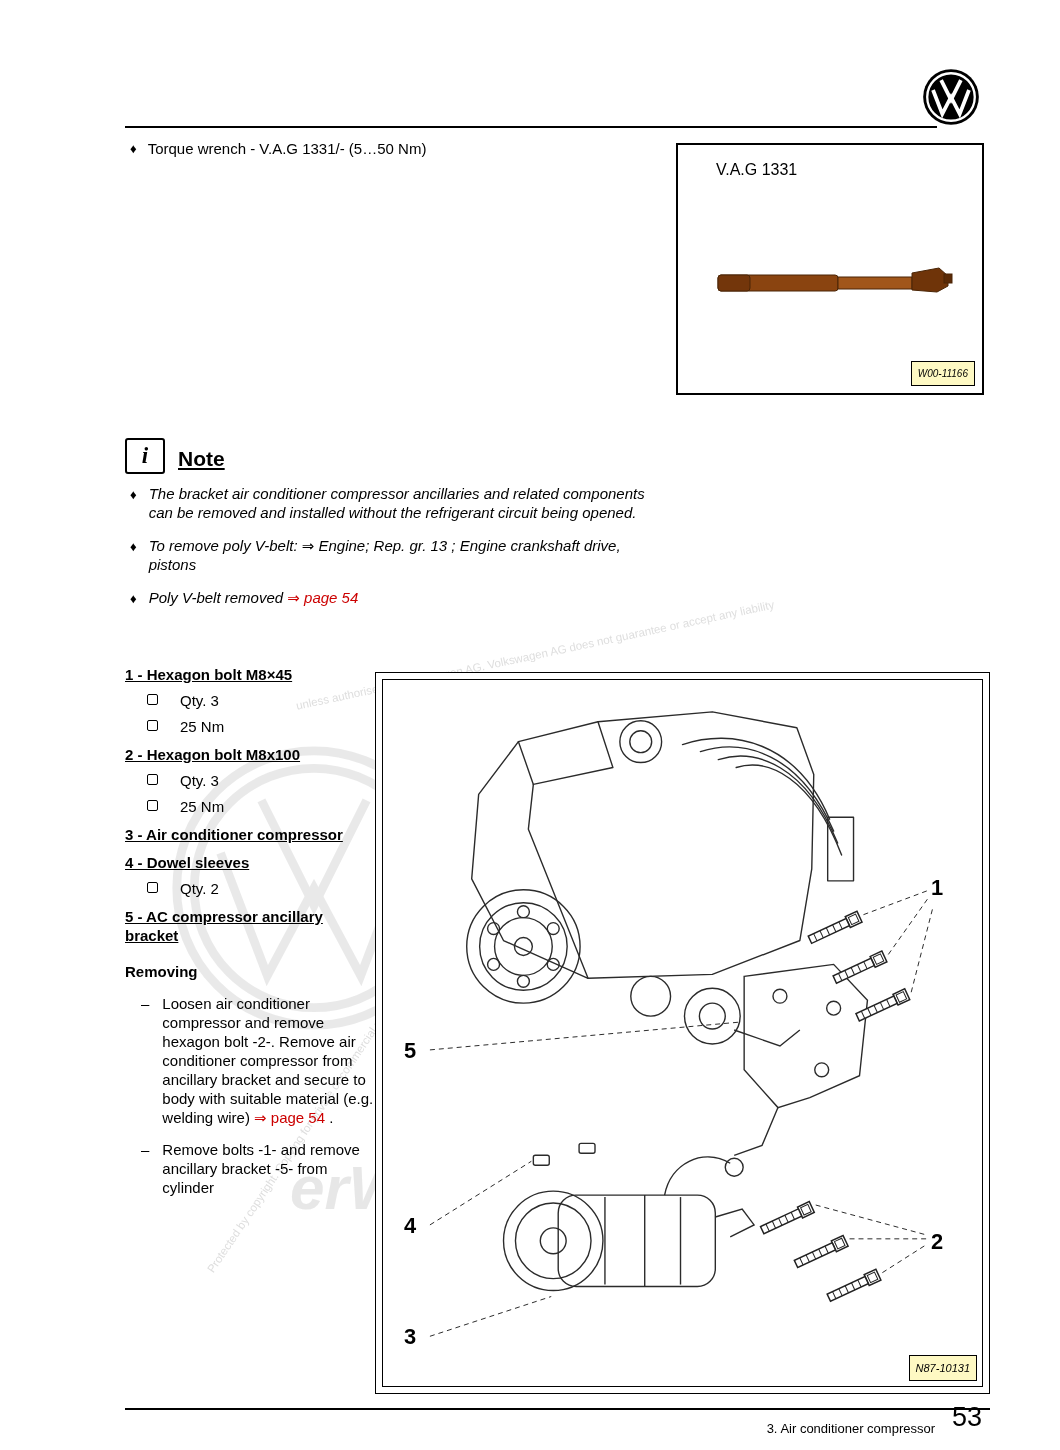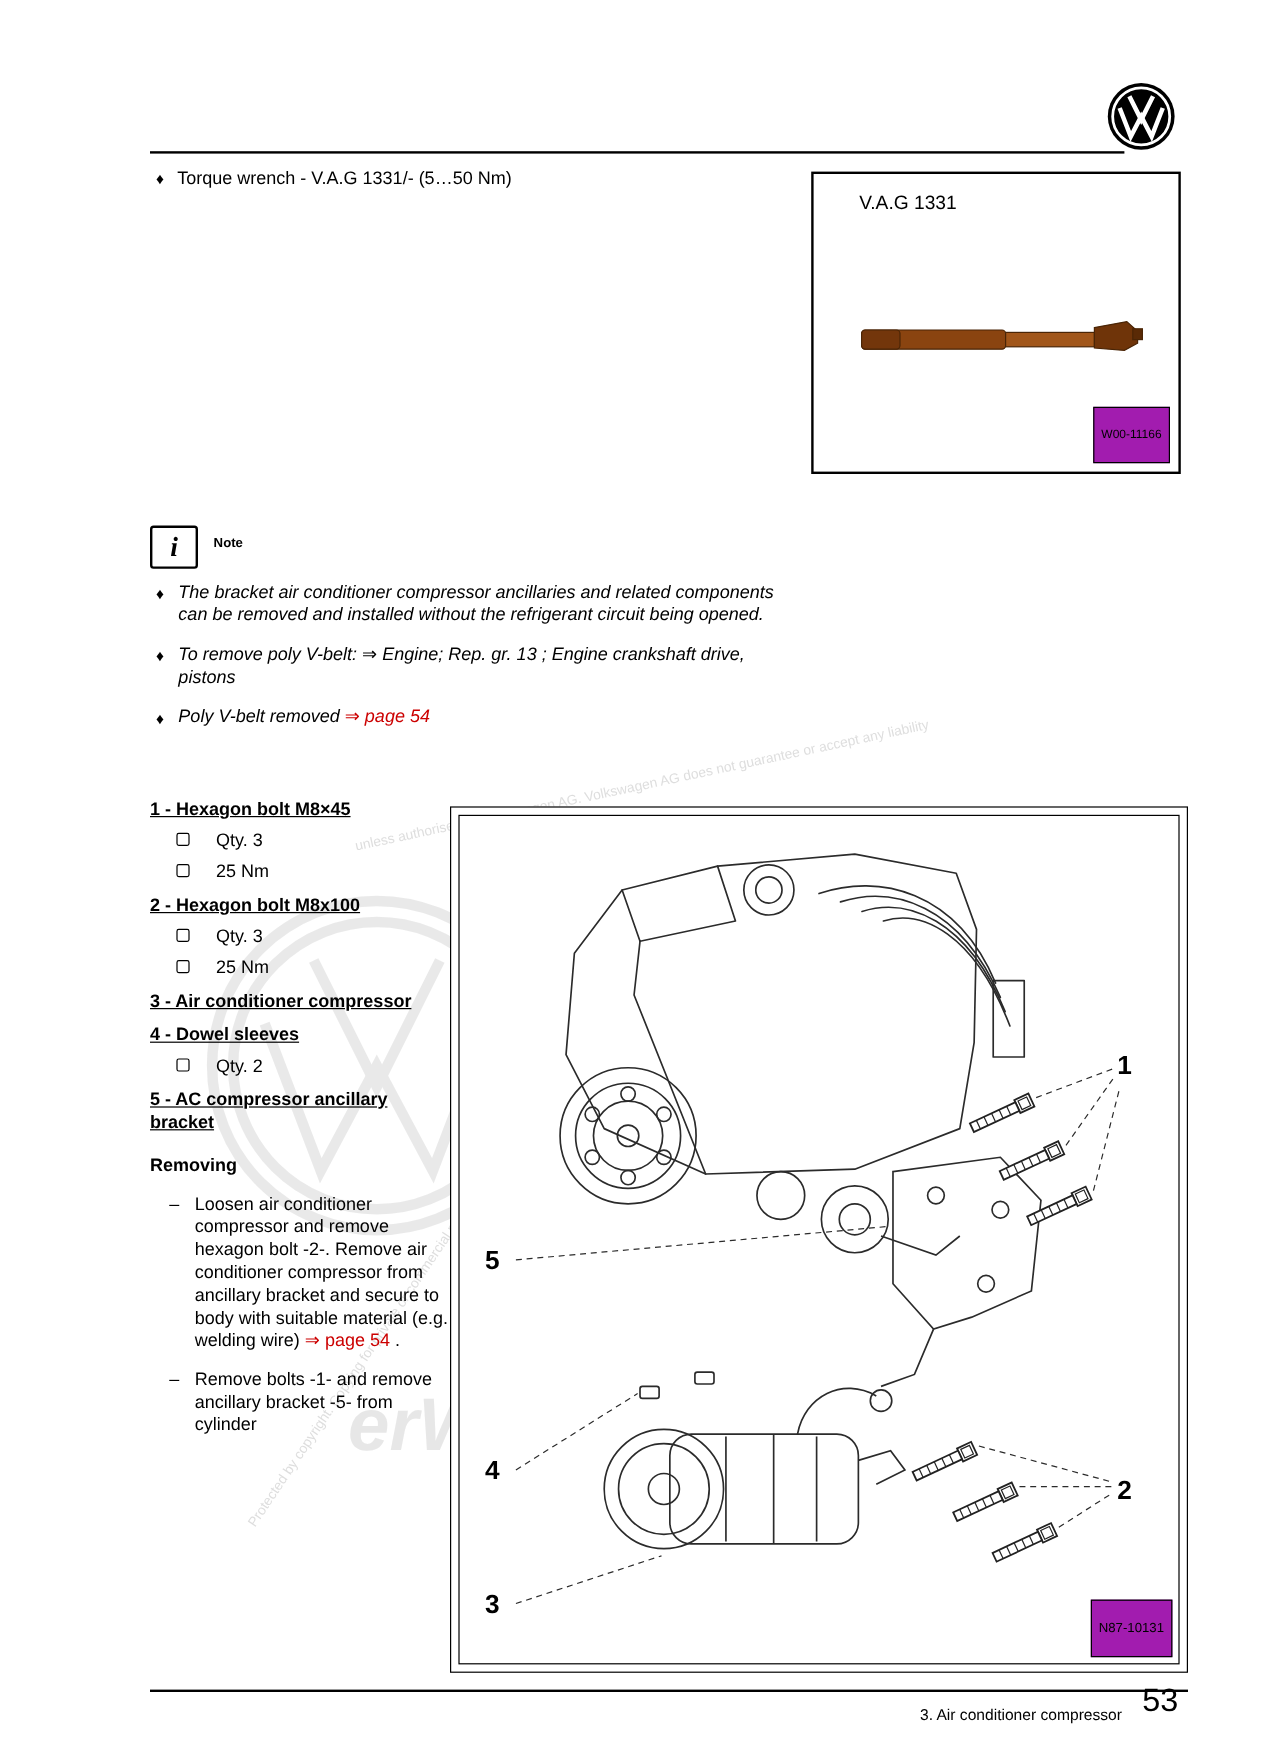--- a/index.html
+++ b/index.html
@@ -17,29 +17,29 @@
   .hdr-rule { position:absolute; left:125px; top:126px; width:812px; height:2px; background:#000; }
 
   
   .tool-bullet { position:absolute; left:130px; top:140px; display:flex; gap:11px; font-size:15px; }
   .diamond { font-size:13px; padding-top:1px; font-style:normal; }
   .figure { position:absolute; left:676px; top:143px; width:308px; height:252px;
             border:2px solid #000; background:#fff; }
   .figure-label { position:absolute; left:18px; top:16px; font-weight:normal; font-size:16px;margin-left:20px; }
   .figure-code, .diagram-code {
     position:absolute; right:7px; bottom:7px; font-size:10px;
-    border:1px solid #000; padding:17px 6px; background:#a21caf; }
+    border:1px solid #000; padding:6px 6px; background:#fef9c3;font-style:italic; }
   .wrench-wrap { position:absolute; left:28px; top:88px; width:252px; height:100px; }
 
   
   .note-icon { position:absolute; left:125px; top:438px; width:40px; height:36px;
                border:2px solid #000; border-radius:3px; display:flex; align-items:center;
                justify-content:center; font-family:"Liberation Serif","DejaVu Serif",serif;
                font-style:italic; font-weight:bold; font-size:23px; }
-  .note-title { position:absolute; left:178px; top:447px; font-weight:bold; font-size:11px; }
+  .note-title { position:absolute; left:178px; top:447px; font-weight:bold; font-size:21px;text-decoration:underline; }
   .note-list { position:absolute; left:130px; top:484px; width:535px; }
   .note-item { display:flex; gap:12px; margin-bottom:14px; font-style:italic;
                font-size:15px; line-height:19px; }
 
   .link { color:#cc0000; cursor:pointer; }
 
   
   .parts { position:absolute; left:125px; top:656px; width:250px; font-size:15px; }
   .part-title { font-weight:bold; line-height:19px; margin-top:9px;text-decoration:underline; }
   .part-item { display:flex; gap:22px; margin:7px 0 0 22px; line-height:19px; }

